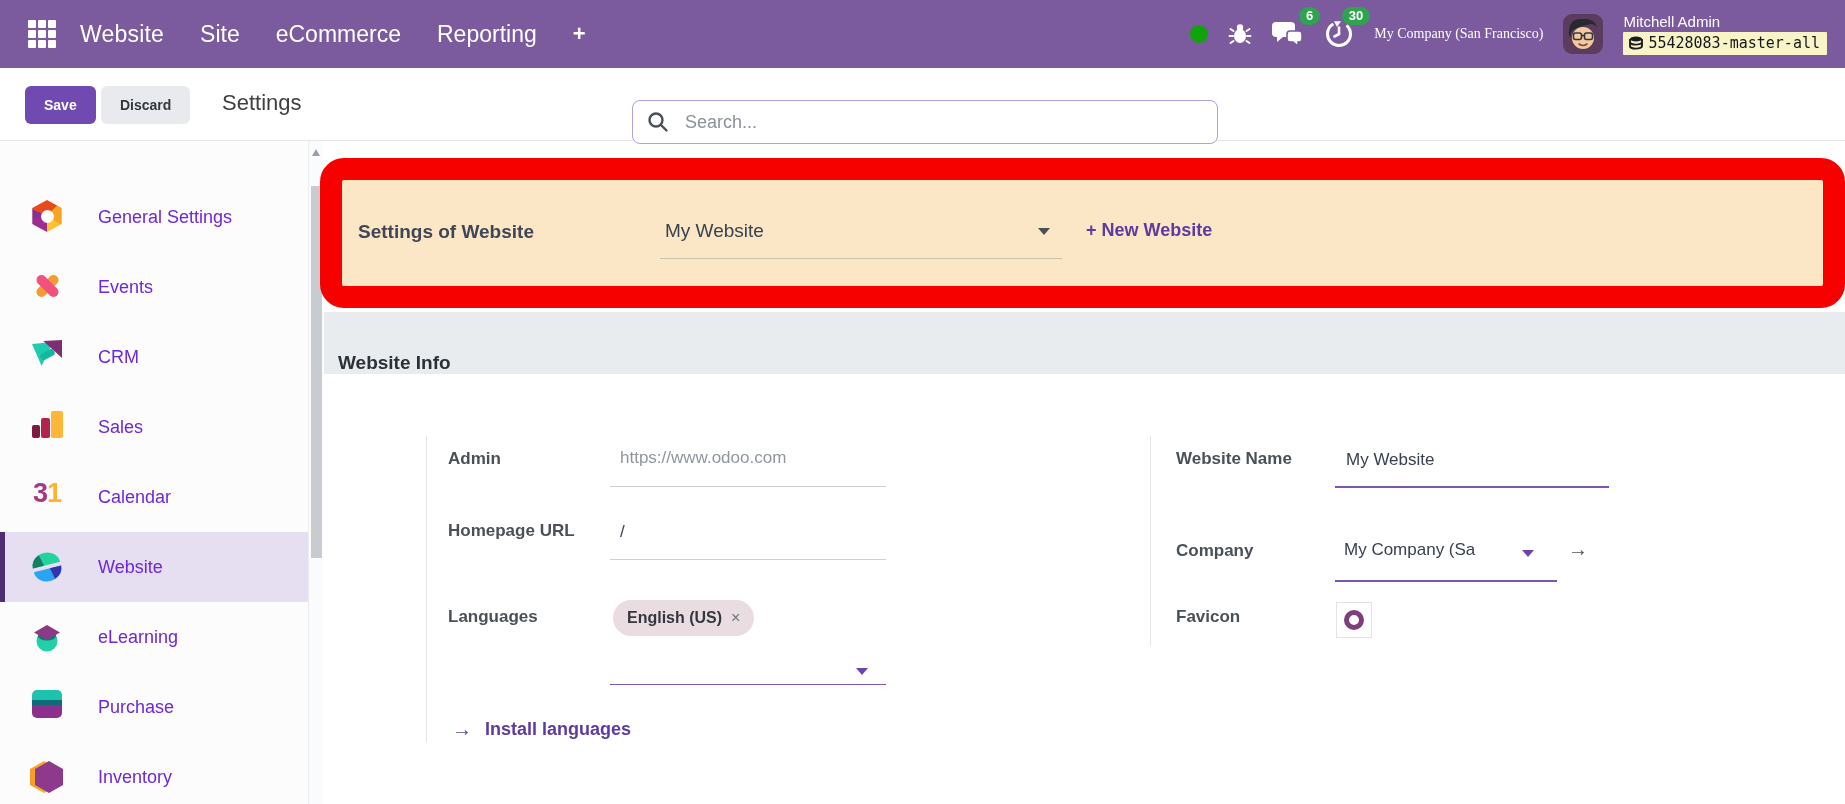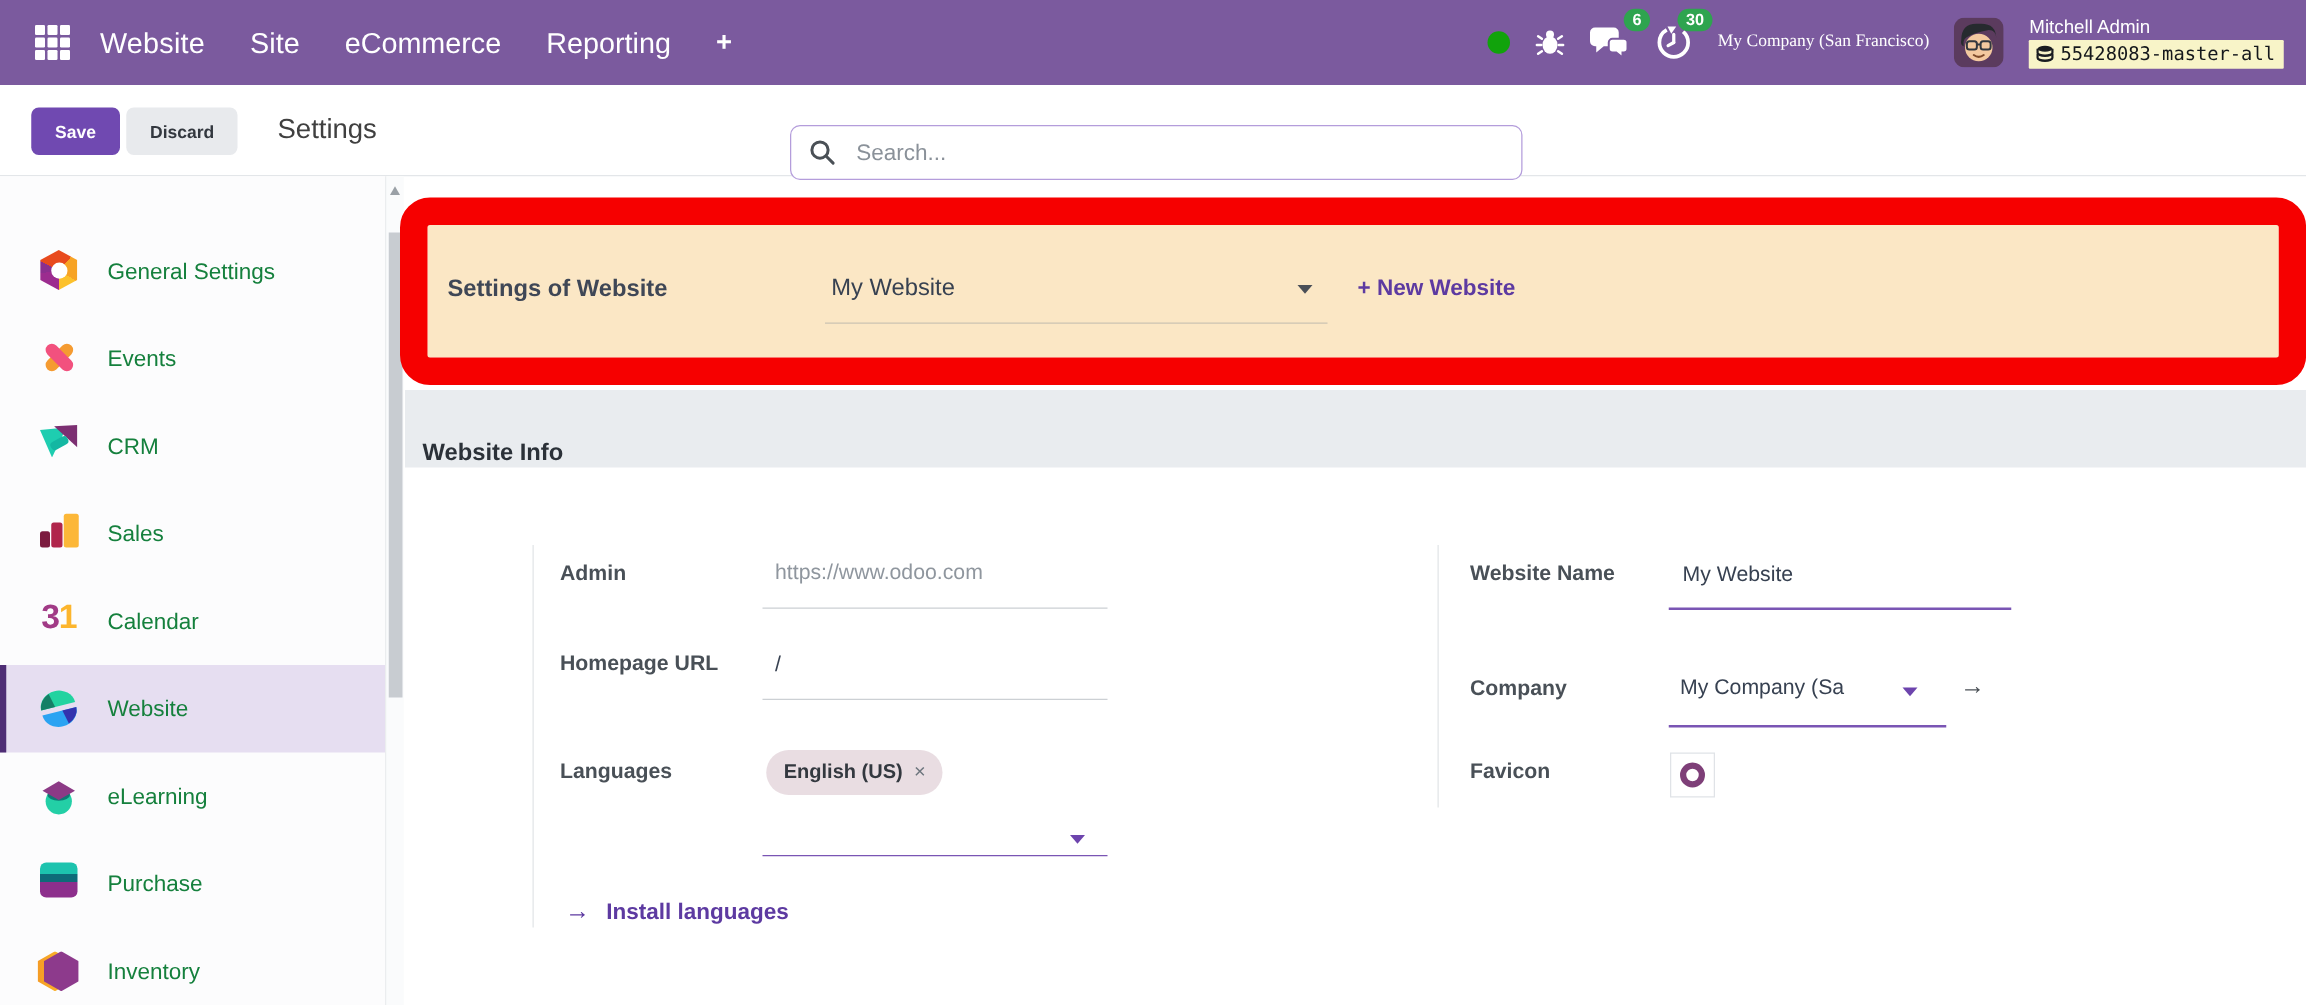--- a/index.html
+++ b/index.html
@@ -33,21 +33,21 @@
   .btn-discard { left:101px; background:#e8eaed; color:#33383f; }
   .breadcrumb { position:absolute; left:222px; top:22px; font-size:22px; color:#404040; }
   .searchbox { position:absolute; left:632px; top:17px; width:586px; height:44px; border:1px solid #b49ddb; border-radius:8px; background:#fff; display:flex; align-items:center; padding:0 14px; gap:16px;margin-top:15px; }
   .searchbox input { border:none; outline:none; flex:1; font-size:18px; color:#374151; font-family:"Liberation Sans",sans-serif; background:transparent; }
   .searchbox input::placeholder { color:#8a9199; }
 
   
   .sidebar { position:absolute; left:0; top:141px; width:308px; height:663px; background:#fcfcfd; padding-top:41px; overflow:hidden; }
   .side-item { height:70px; display:flex; align-items:center; gap:22px; padding-left:30px; cursor:pointer; }
   .side-item.selected { background:#e6def1; border-left:5px solid #4e2d75; padding-left:25px; }
-  .side-label { font-size:18px; color:#15803d; }
+  .side-label { font-size:18px; color:#6d28d9;margin-left:12px; }
   .icon-box { width:34px; height:34px; flex:none; display:flex; align-items:flex-start; justify-content:center; position:relative; }
 
   
   .gs-icon { width:32px; height:32px; clip-path:polygon(50% 0,96% 25%,96% 75%,50% 100%,4% 75%,4% 25%); background:conic-gradient(from 180deg,#9c2c8f 0 22%,#8b2f8f 22% 32%,#e84a1e 32% 62%,#f7a325 62% 84%,#fcc12c 84% 100%); position:relative; }
   .gs-icon::after { content:""; position:absolute; left:9.5px; top:9.5px; width:13px; height:13px; background:#fff; border-radius:50%; }
   .ev-icon { position:relative; width:32px; height:32px; }
   .ev-icon i { position:absolute; left:3px; top:11px; width:27px; height:10px; border-radius:5px; display:block; }
   .ev-a { background:#f59b31; transform:rotate(-45deg); }
   .ev-b { background:#f2517e; transform:rotate(45deg); }
   .crm-icon { position:relative; width:30px; height:28px; }

